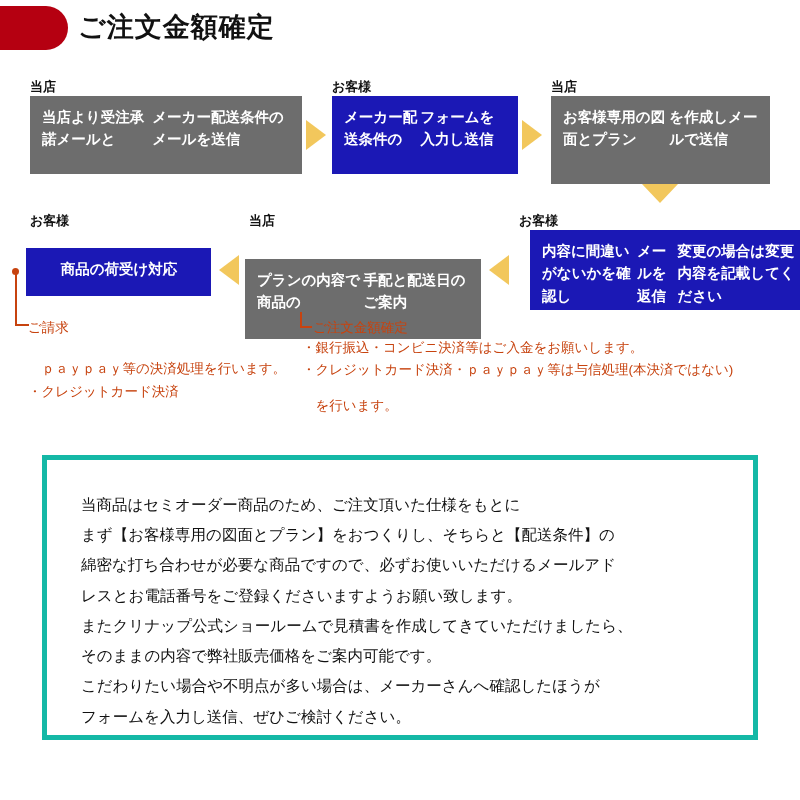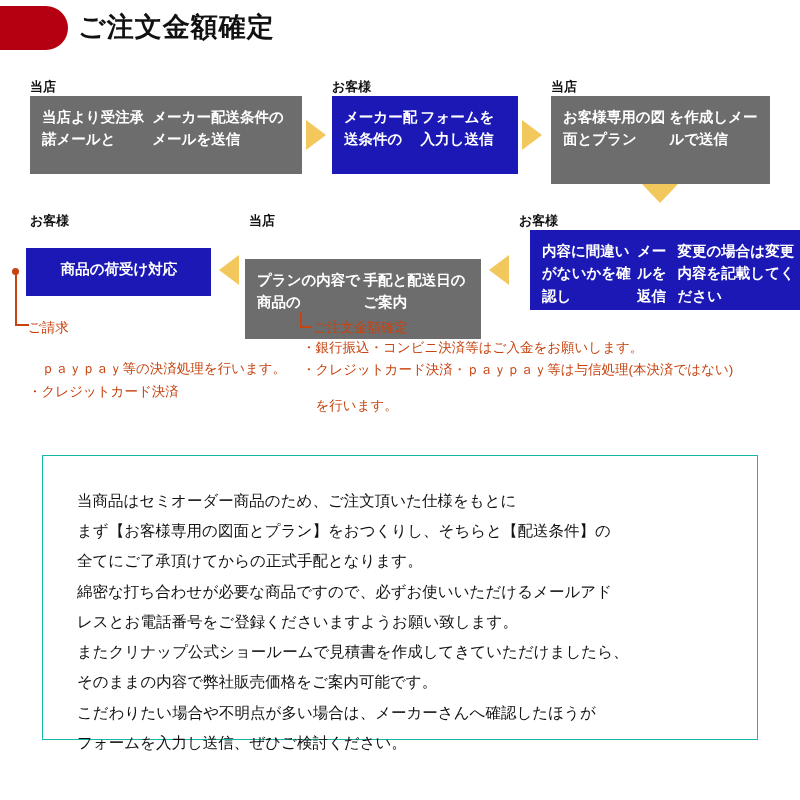--- a/index.html
+++ b/index.html
@@ -115,21 +115,21 @@
   }
 
   
   .panel {
     position: absolute;
     left: 42px;
     top: 455px;
     width: 716px;
     height: 285px;
     box-sizing: border-box;
-    border: 1px solid #14b8a6;
+    border: 5px solid #14b8a6;
     background: #ffffff;
     padding: 30px 34px;
   }
   .panel p {
     margin: 0;
     font-size: 15.5px;
     line-height: 1.95;
     color: #111111;
   }
 </style>
@@ -199,20 +199,19 @@
 <div class="note" style="left:28px; top:360px;font-family:Liberation Mono, monospace;">　ｐａｙｐａｙ等の決済処理を行います。</div>
 
 <div class="note" style="left:313px; top:318px;">ご注文金額確定</div>
 <div class="note" style="left:302px; top:338px;">・銀行振込・コンビニ決済等はご入金をお願いします。</div>
 <div class="note" style="left:302px; top:360px;">・クレジットカード決済・ｐａｙｐａｙ等は与信処理(本決済ではない)</div>
 <div class="note" style="left:302px; top:382px;margin-top:14px;">　を行います。</div>
 
 <div class="panel">
   <p>当商品はセミオーダー商品のため、ご注文頂いた仕様をもとに</p>
   <p>まず【お客様専用の図面とプラン】をおつくりし、そちらと【配送条件】の</p>
-  <p>全てにご了承頂けてからの正式手配となります。</p>
   <p>綿密な打ち合わせが必要な商品ですので、必ずお使いいただけるメールアド</p>
   <p>レスとお電話番号をご登録くださいますようお願い致します。</p>
   <p>またクリナップ公式ショールームで見積書を作成してきていただけましたら、</p>
   <p>そのままの内容で弊社販売価格をご案内可能です。</p>
   <p>こだわりたい場合や不明点が多い場合は、メーカーさんへ確認したほうが</p>
   <p>フォームを入力し送信、ぜひご検討ください。</p>
 </div>
 
 </body></html>

